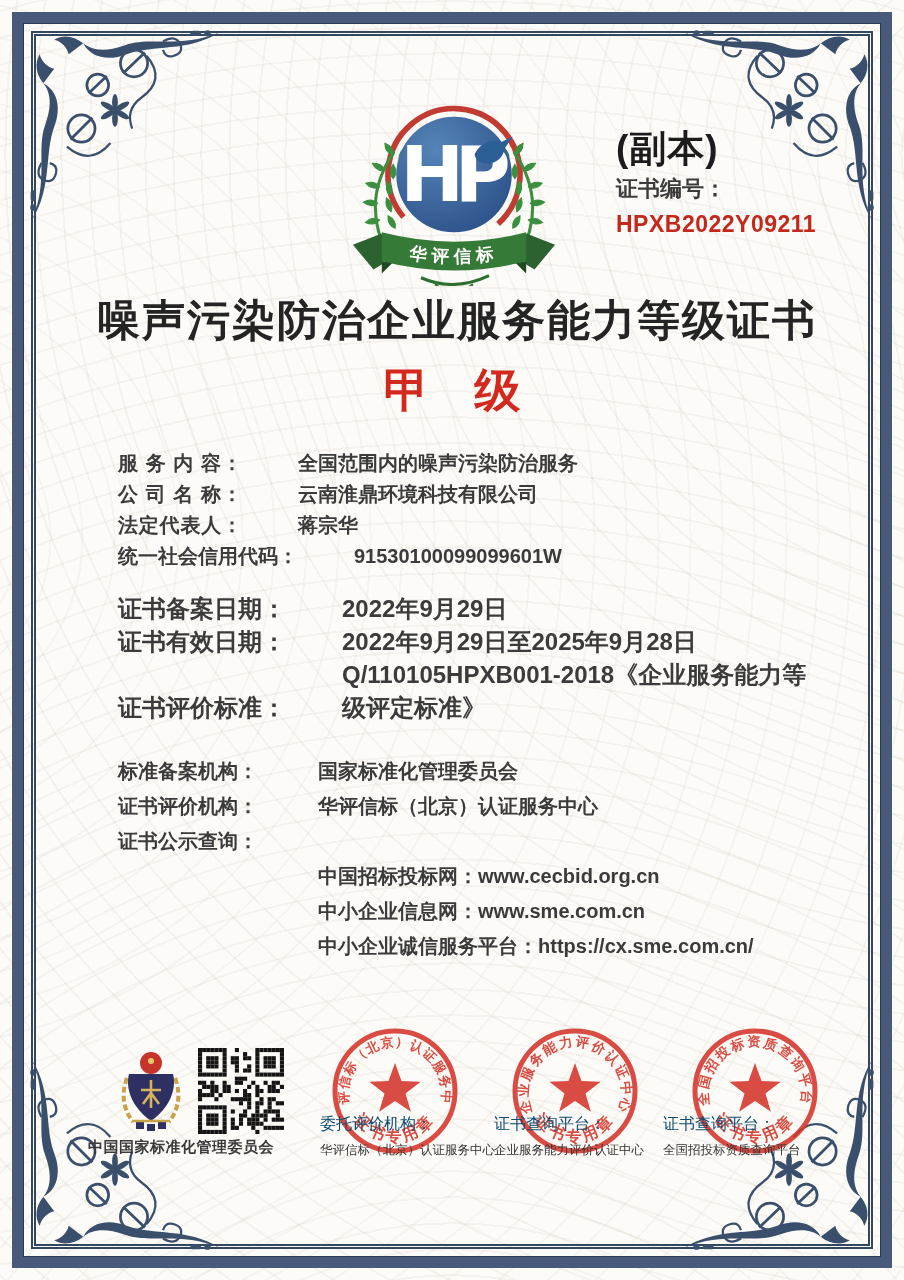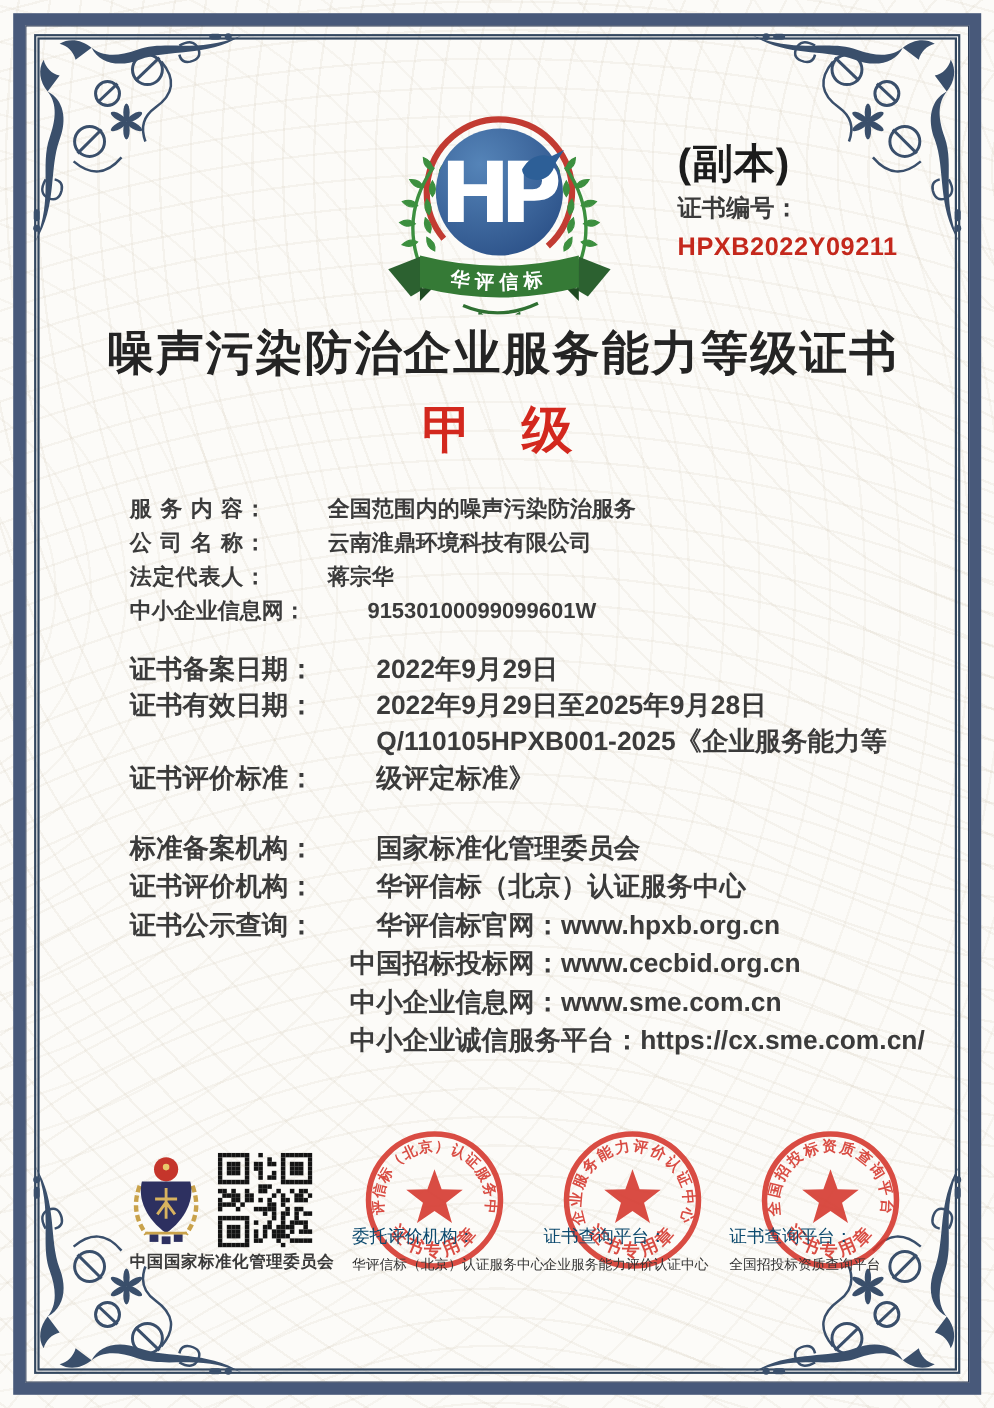--- a/index.html
+++ b/index.html
@@ -30,30 +30,30 @@
   .title{position:absolute;left:0;right:0;top:292px;text-align:center;font-size:43px;font-weight:800;color:#242424;letter-spacing:2px;padding-left:10px;}
   .grade{position:absolute;left:0;right:0;top:360px;text-align:center;font-size:46px;font-weight:800;color:#d3281e;letter-spacing:16px;text-indent:16px;}
   
   .block{position:absolute;left:118px;right:86px;color:#3b3b3b;font-weight:600;}
   .block .row{display:flex;align-items:flex-end;gap:20px;}
   .b-company{top:448px;font-size:20px;}
   .b-company .row{line-height:31px;}
   .b-company .lab{display:inline-block;min-width:124px;text-align:justify;text-align-last:justify;white-space:nowrap;flex:0 0 auto;}
   .b-dates{top:592px;font-size:24px;}
   .b-dates .row{line-height:33px;}
-  .b-orgs{top:754px;font-size:24px;}
+  .b-orgs{top:754px;font-size:20px;}
   .b-orgs .row{line-height:35px;}
   .lab7{flex:0 0 144px;white-space:nowrap;}
   .val{white-space:nowrap;margin-left:36px;}
   .val.wrap{white-space:normal;}
   
   .footer{position:absolute;left:0;right:0;top:1026px;height:190px;}
   .emblem{position:absolute;left:114px;top:24px;}
   .qr{position:absolute;left:198px;top:22px;}
-  .authority{position:absolute;left:88px;top:112px;width:216px;text-align:right;font-size:15px;font-weight:600;color:#3a3a3a;letter-spacing:.5px;}
+  .authority{position:absolute;left:88px;top:112px;width:216px;text-align:left;font-size:15px;font-weight:600;color:#3a3a3a;letter-spacing:.5px;}
   .sealcol{position:absolute;top:0;height:160px;}
   .sc1{left:300px;width:190px;}
   .sc2{left:482px;width:185px;}
   .sc3{left:655px;width:200px;}
   .seal{position:absolute;left:50%;transform:translateX(-50%);top:0;opacity:.88;}
   .seallabels{position:absolute;top:88px;z-index:4;}
   .sc1 .seallabels{left:20px;} .sc2 .seallabels{left:12px;} .sc3 .seallabels{left:8px;}
   .slab{font-size:16px;font-weight:400;color:#0c4a6e;white-space:nowrap;}
   .sval{margin-top:7px;font-size:12.5px;color:#333;white-space:nowrap;}
 </style>
@@ -270,55 +270,54 @@
         </div>
       <div class="row">
           <span class="lab">公 司 名 称：</span>
           <span class="val">云南淮鼎环境科技有限公司</span>
         </div>
       <div class="row">
           <span class="lab">法定代表人：</span>
           <span class="val">蒋宗华</span>
         </div>
       <div class="row">
-          <span class="lab">中小企业信息网：</span>
+          <span class="lab">统一社会信用代码：</span>
           <span class="val">91530100099099601W</span>
         </div>
     </div>
 
     <div class="block b-dates">
       <div class="row">
           <span class="lab7">证书备案日期：</span>
           <span class="val">2022年9月29日</span>
         </div>
       <div class="row">
           <span class="lab7">证书有效日期：</span>
           <span class="val">2022年9月29日至2025年9月28日</span>
         </div>
       <div class="row">
           <span class="lab7">证书评价标准：</span>
         <span class="val wrap">
-          <span>Q/110105HPXB001-2025《企业服务能力等</span><br>
+          <span>Q/110105HPXB001-2018《企业服务能力等</span><br>
           <span>级评定标准》</span>
         </span>
       </div>
     </div>
 
     <div class="block b-orgs">
       <div class="row">
           <span class="lab7">标准备案机构：</span>
           <span class="val">国家标准化管理委员会</span>
         </div>
       <div class="row">
           <span class="lab7">证书评价机构：</span>
           <span class="val">华评信标（北京）认证服务中心</span>
         </div>
       <div class="row">
           <span class="lab7">证书公示查询：</span>
-          <span class="val">华评信标官网：www.hpxb.org.cn</span>
         </div>
       <div class="row">
           <span class="lab7"></span>
           <span class="val">中国招标投标网：www.cecbid.org.cn</span>
         </div>
       <div class="row">
           <span class="lab7"></span>
           <span class="val">中小企业信息网：www.sme.com.cn</span>
         </div>
       <div class="row">

